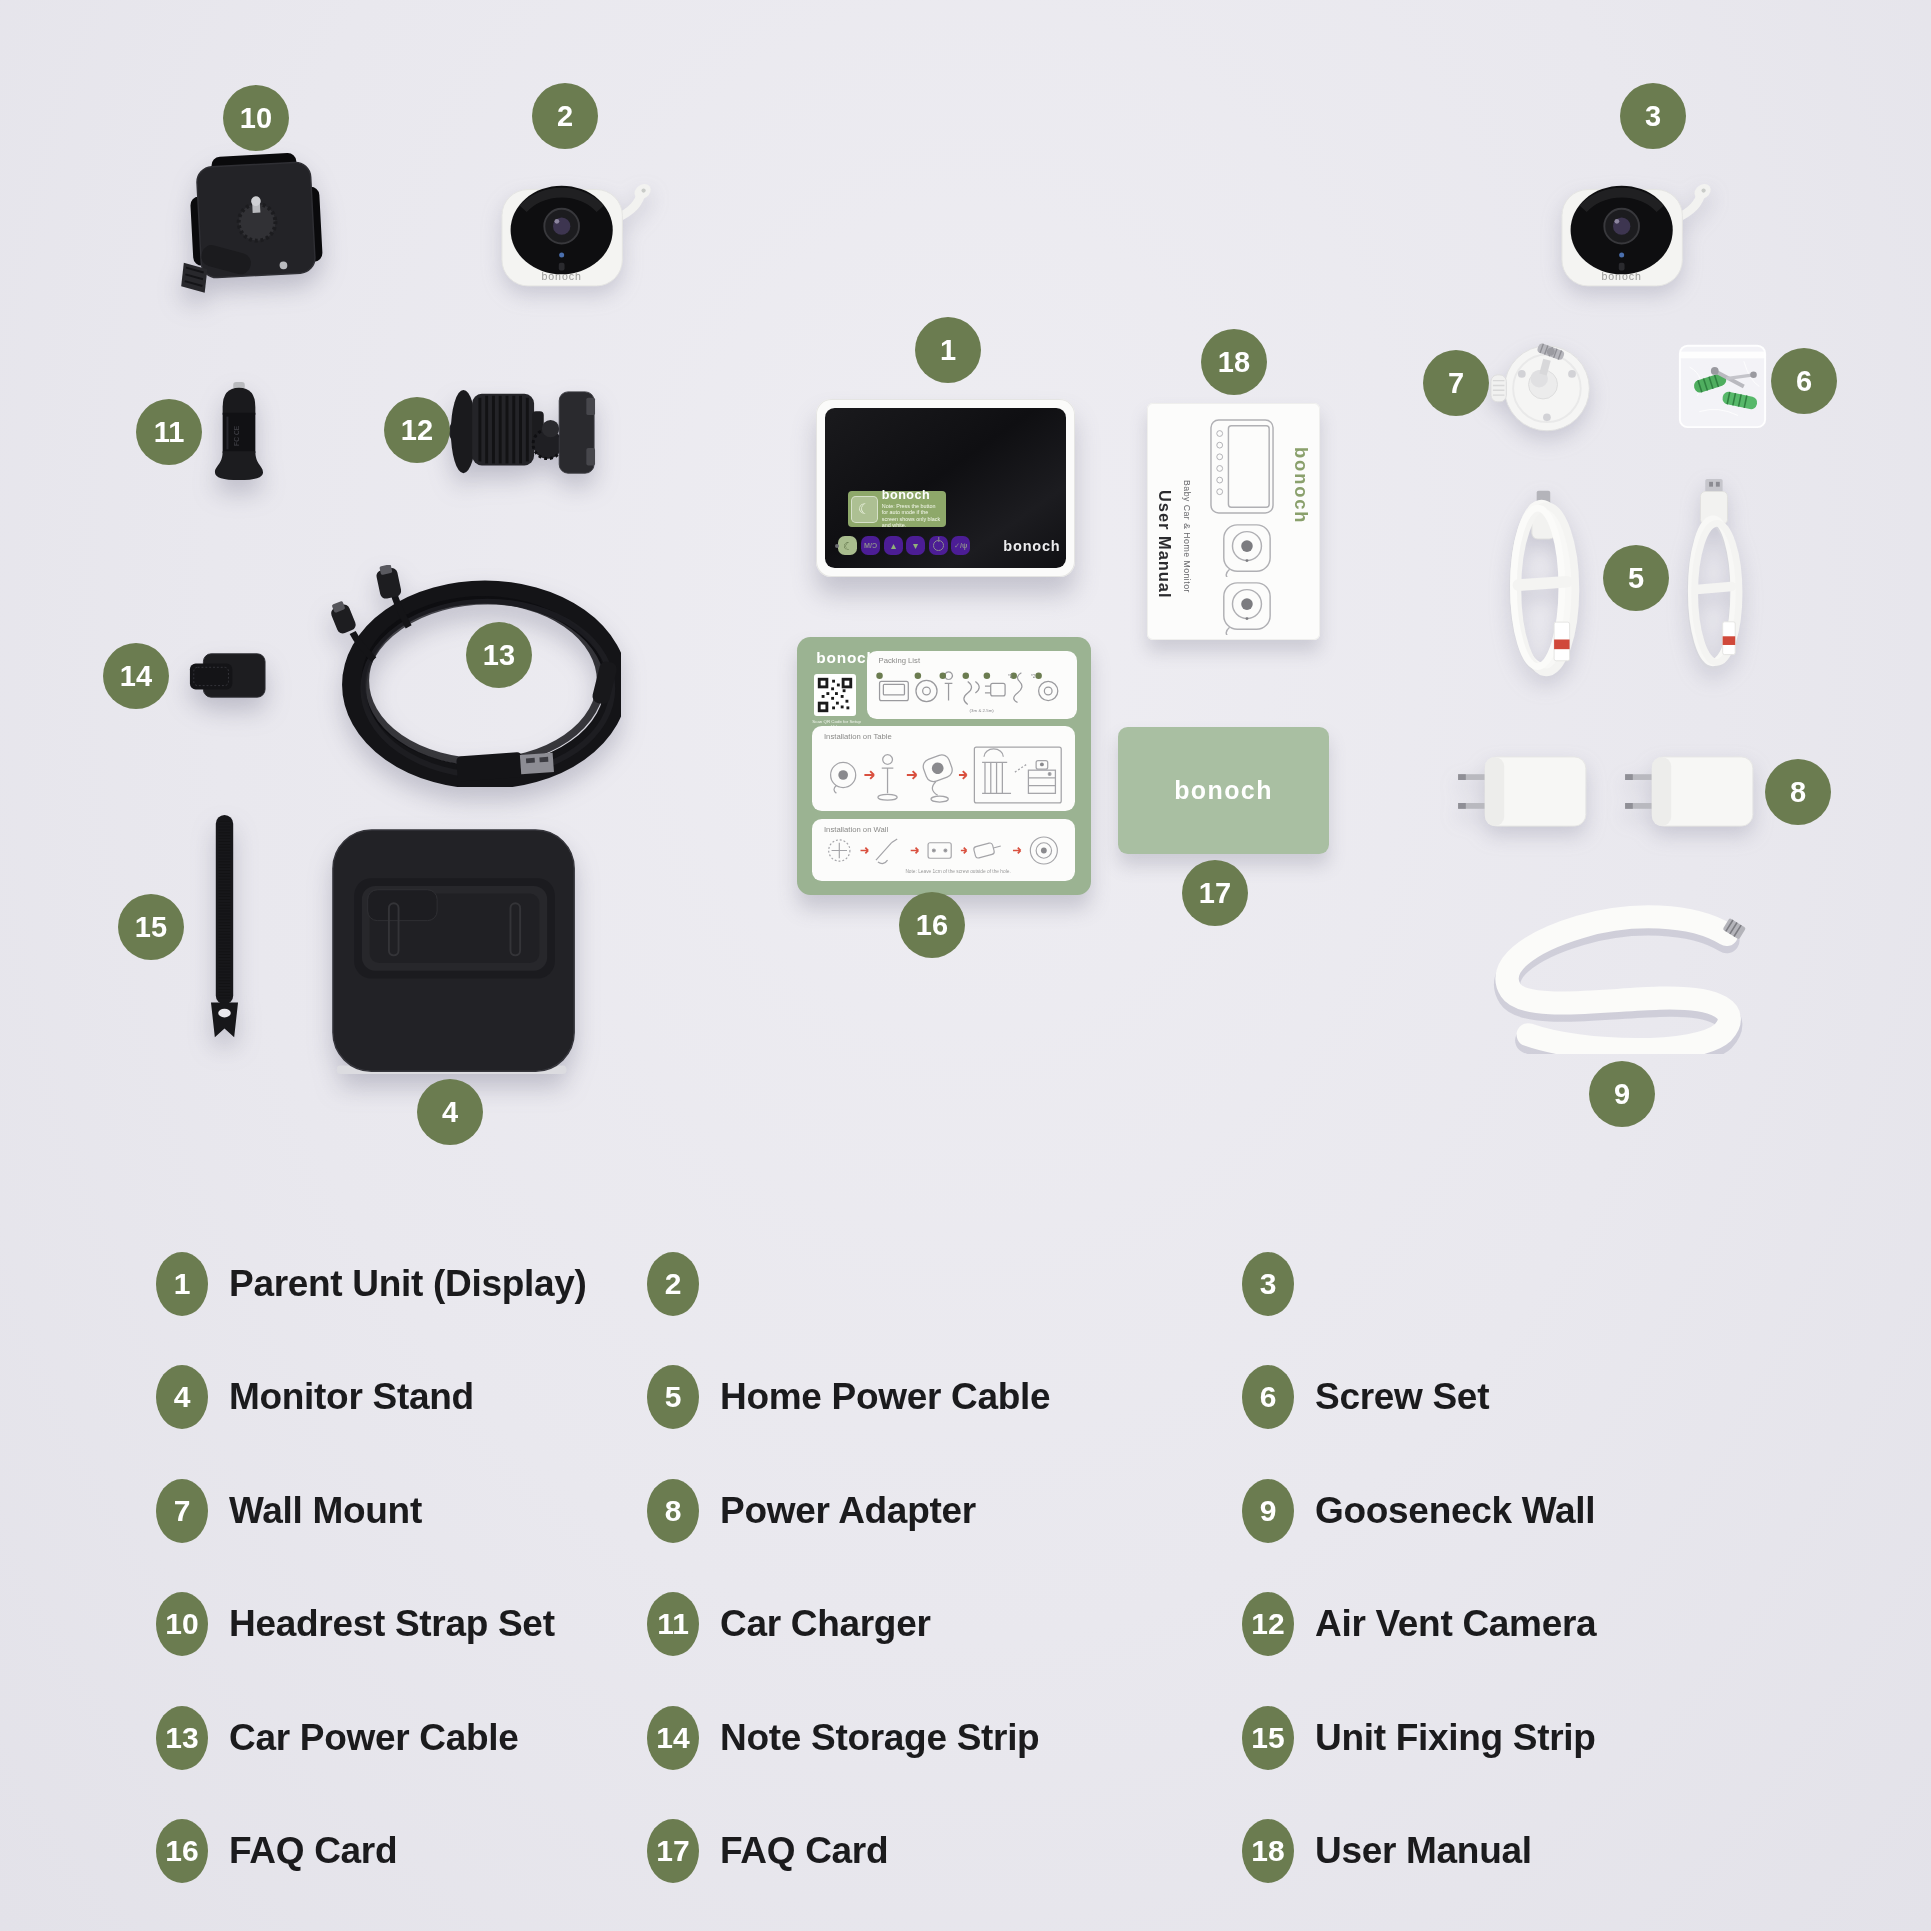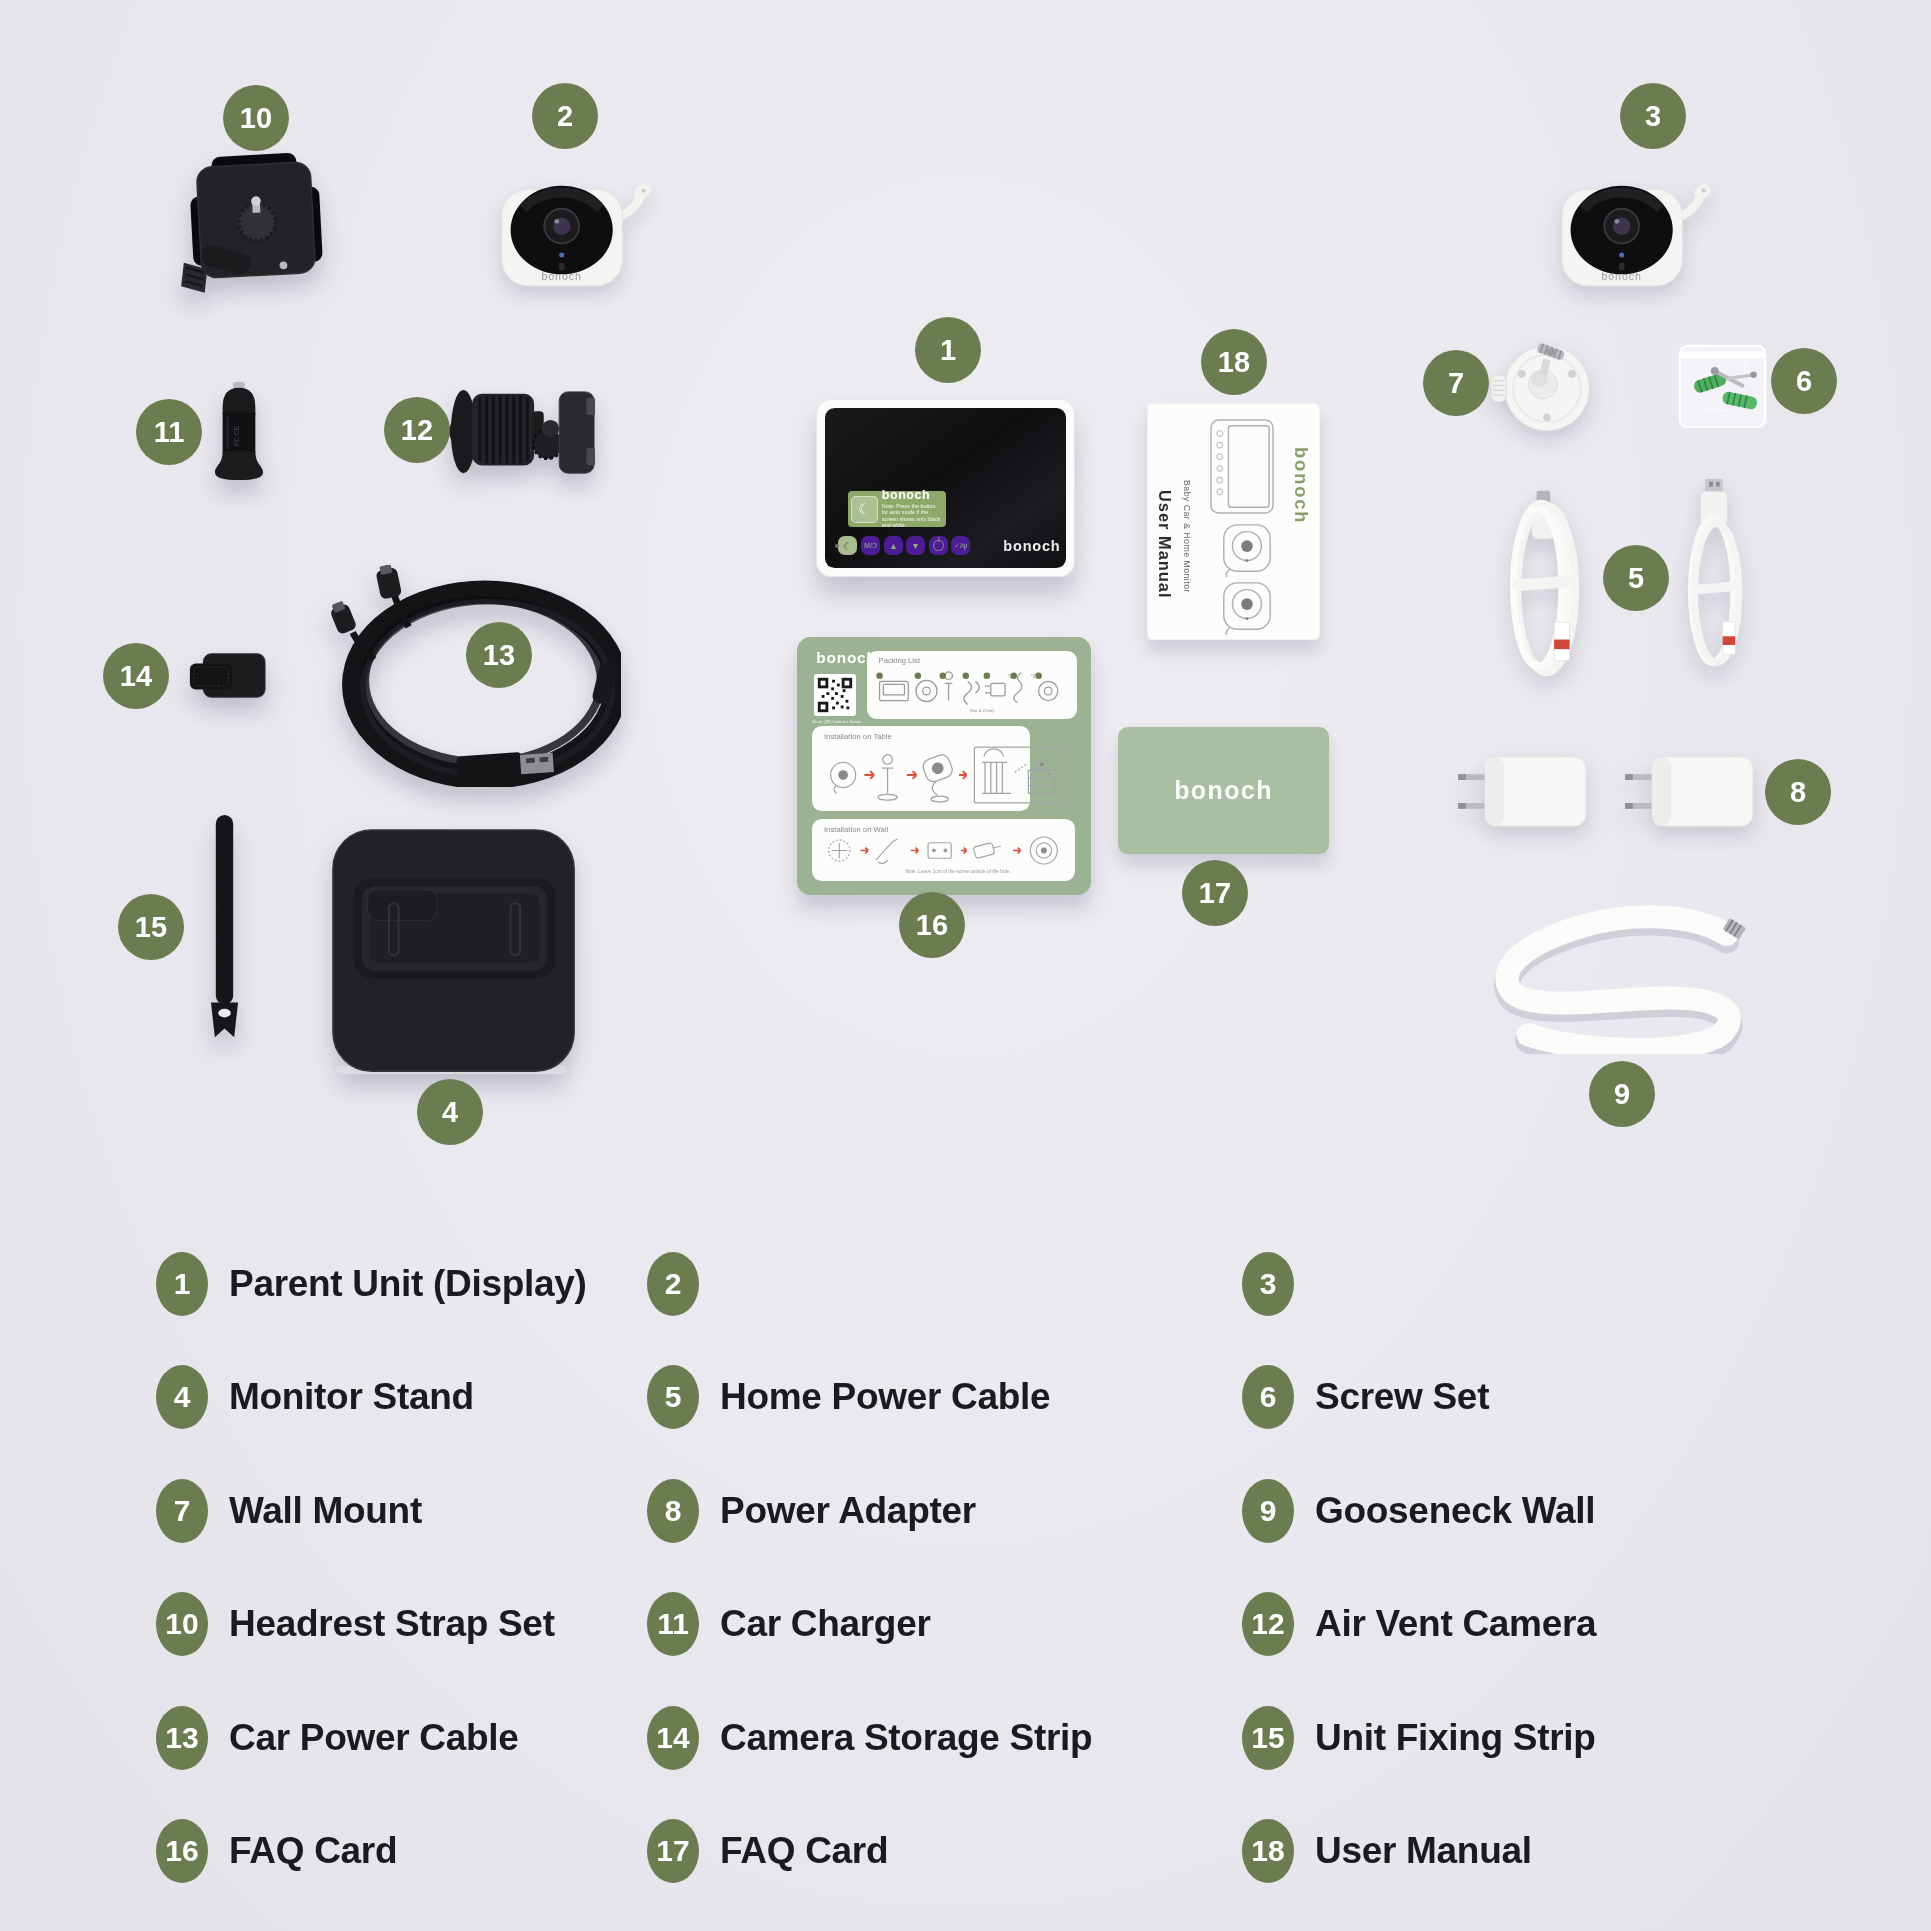--- a/index.html
+++ b/index.html
@@ -376,21 +376,21 @@
             <circle cx="116" cy="8" r="3.4"></circle>
             <circle cx="144" cy="8" r="3.4"></circle>
             <circle cx="170" cy="8" r="3.4"></circle>
         </g>
         <text x="98" y="46" font-size="4.6" fill="#8a8a8e">(3m &amp; 2.5m)</text>
         <text x="138" y="10" font-size="5" fill="#8a8a8e">*2</text>
         <text x="162" y="10" font-size="5" fill="#8a8a8e">*2</text>
       </svg>
     </div>
 
-    <div class="faq-panel" style="left:15.4px;top:89px;width:218px;height:85px">
+    <div class="faq-panel" style="left:15.4px;top:89px;width:263px;height:85px">
       <div class="faq-ptitle">Installation on Table</div>
       <svg class="abs" style="left:7.7px;top:17.4px" width="247" height="64" viewBox="0 0 256 66">
         <g stroke="#a4a4a8" fill="none" stroke-width="1.3">
           <circle cx="24" cy="33" r="13"></circle>
             <circle cx="24" cy="33" r="5" fill="#8a8a8e" stroke="none"></circle>
             <path d="M17,44 q-5,4 0,8"></path>
           <path d="M70,52 V26 M64,26 h12 M70,22 a5,5 0 1 1 .1,0"></path>
             <ellipse cx="70" cy="56" rx="10" ry="3"></ellipse>
           <g transform="rotate(-20 122 26)">
               <rect x="108" y="14" width="28" height="24" rx="8"></rect>
@@ -512,21 +512,21 @@
     <div class="lbadge">12</div>
     <div class="llabel">Air Vent Camera</div>
   </div>
 
   <div class="legend-item abs" style="left:156px;top:1706px">
     <div class="lbadge">13</div>
     <div class="llabel">Car Power Cable</div>
   </div>
   <div class="legend-item abs" style="left:647px;top:1706px">
     <div class="lbadge">14</div>
-    <div class="llabel">Camera Storage Strip</div>
+    <div class="llabel">Note Storage Strip</div>
   </div>
   <div class="legend-item abs" style="left:1242px;top:1706px">
     <div class="lbadge">15</div>
     <div class="llabel">Unit Fixing Strip</div>
   </div>
 
   <div class="legend-item abs" style="left:156px;top:1819px">
     <div class="lbadge">16</div>
     <div class="llabel">FAQ Card</div>
   </div>

